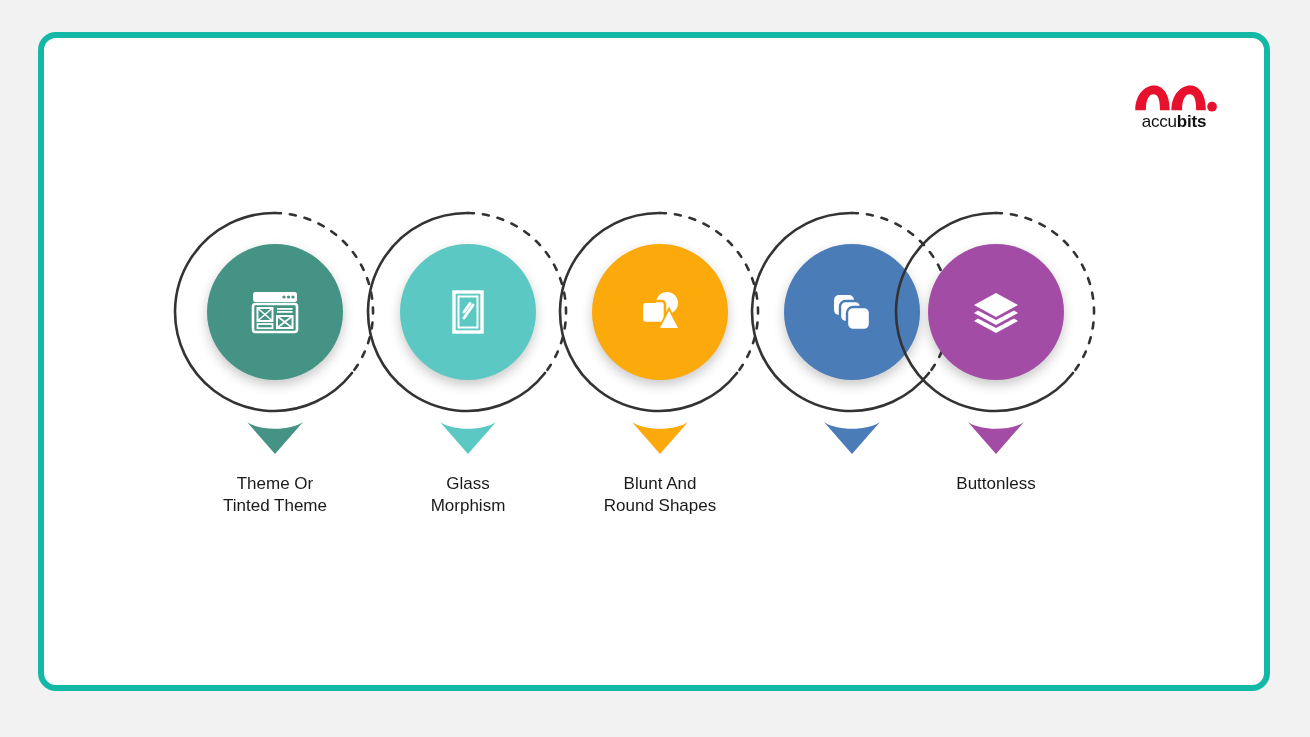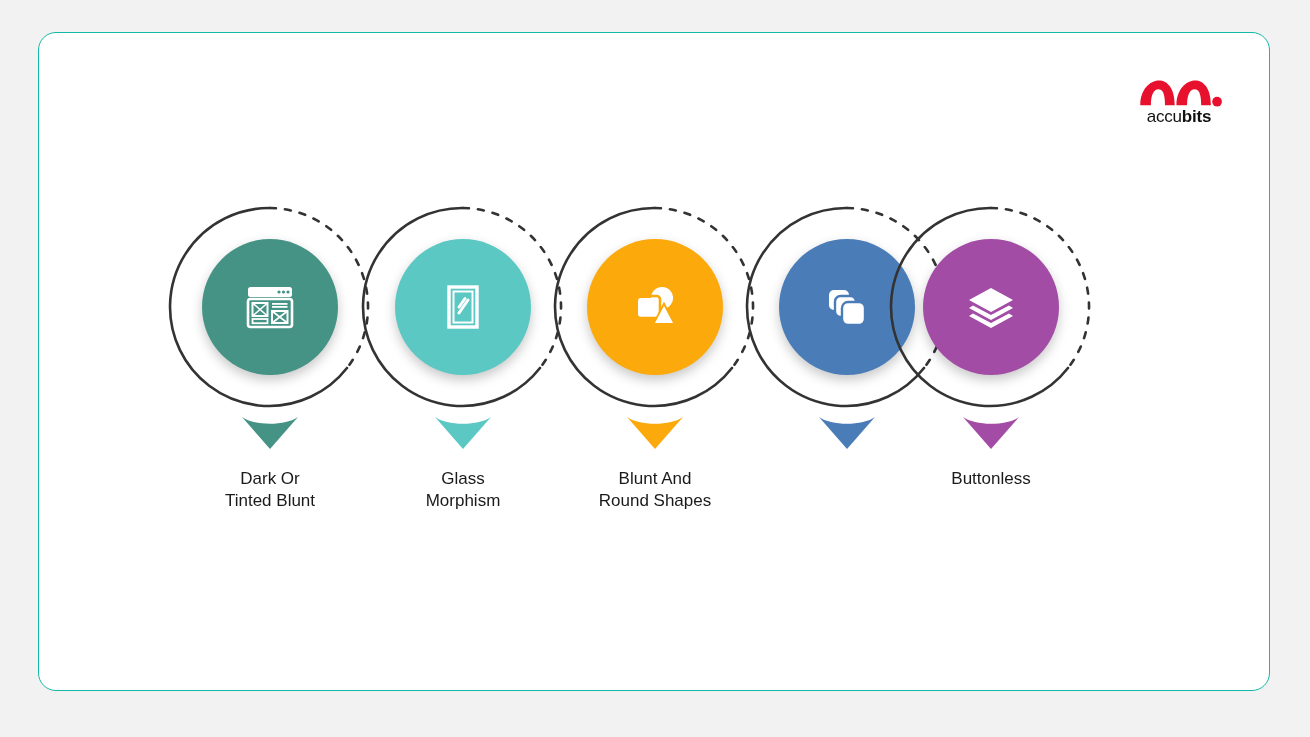--- a/index.html
+++ b/index.html
@@ -14,21 +14,21 @@
     font-family: "Liberation Sans", sans-serif;
     overflow: hidden;
   }
   .slide-canvas {
     position: absolute;
     left: 38px;
     top: 32px;
     width: 1232px;
     height: 659px;
     background: #ffffff;
-    border: 1px solid #14b8a6;
+    border: 6px solid #14b8a6;
     border-radius: 18px;
     box-sizing: border-box;
   }
   
   .brand-logo {
     position: absolute;
     right: 44px;
     top: 44px;
     width: 92px;
     text-align: center;
@@ -151,22 +151,22 @@
             <rect x="30" y="24" width="15.5" height="1.8" fill="#ffffff"></rect>
             <rect x="30" y="27" width="15.5" height="1.8" fill="#ffffff"></rect>
             <rect x="10.5" y="40" width="15" height="4.2" fill="none" stroke="#ffffff" stroke-width="1.8"></rect>
           </svg>
         </div>
       </div>
       <svg class="pointer" viewBox="0 0 60 36">
         <path d="M2 2 C14 11, 46 11, 58 2 L30 34 Z" fill="#459385"></path>
       </svg>
       <div class="step-label">
-        <span>Dark Or</span>
-        <span class="l2">Tinted Blunt</span>
+        <span>Theme Or</span>
+        <span class="l2">Tinted Theme</span>
       </div>
     </div>
 
     <div class="step" style="left:516px;">
       <div class="ring-wrap">
         <svg class="ring-svg" viewBox="0 0 208 208">
           <path d="M 104 5 A 99 99 0 1 0 181 165" fill="none" stroke="#333333" stroke-width="2.6" stroke-linecap="round"></path>
           <path d="M 104 5 A 99 99 0 0 1 181 165" fill="none" stroke="#333333" stroke-width="2.6" stroke-linecap="round" stroke-dasharray="6 9"></path>
         </svg>
         <div class="disc" style="background:#FCA90C;">

